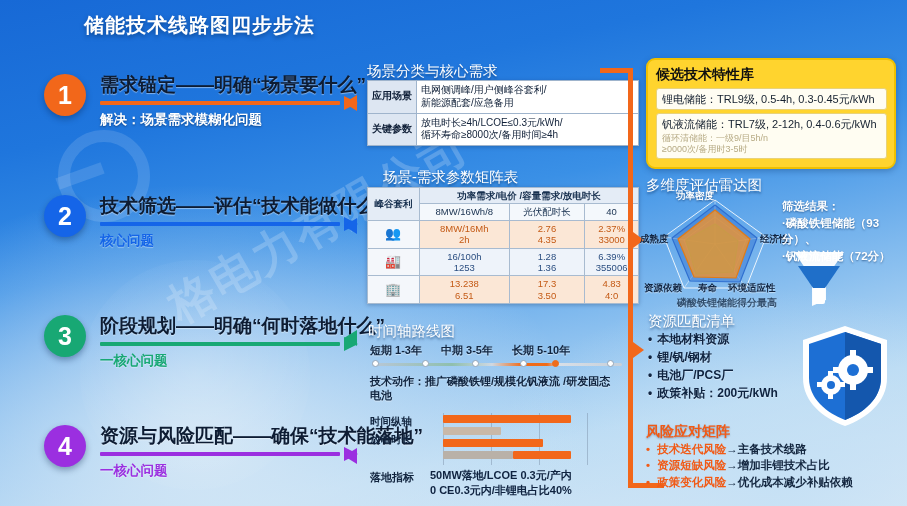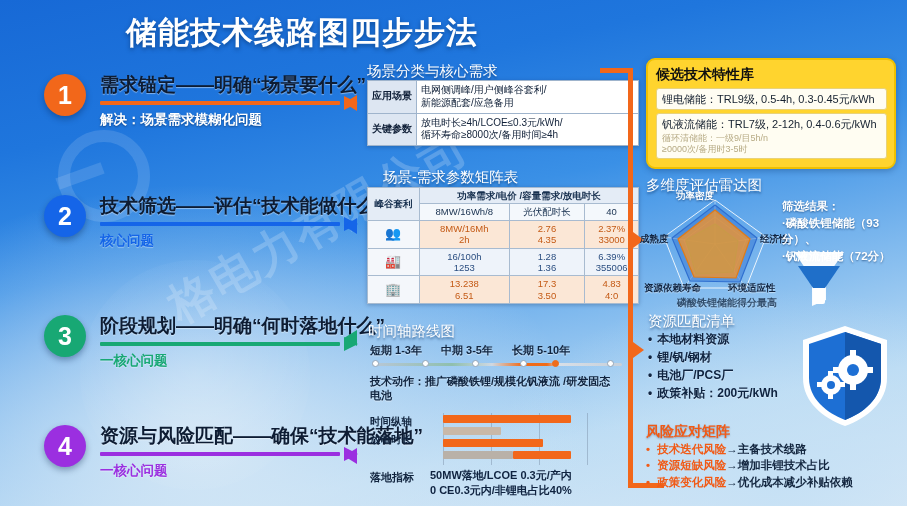--- a/index.html
+++ b/index.html
@@ -29,22 +29,22 @@
     background:rgba(255,255,255,0.13); transform:rotate(-20deg);
   }
   .wm-blob{
     position:absolute; left:80px; top:260px; width:230px;height:230px;border-radius:50%;
     background:radial-gradient(circle,rgba(255,255,255,0.18),rgba(255,255,255,0.03) 70%);
     pointer-events:none;
   }
 
   
   #title {
-    position:absolute; left:84px; top:12px; font-size:31px; font-weight:bold; color:#ffffff;
-    letter-spacing:1px; text-shadow:0 2px 4px rgba(0,40,90,0.55);margin-left:42px;
+    position:absolute; left:84px; top:12px; font-size:20px; font-weight:bold; color:#ffffff;
+    letter-spacing:1px; text-shadow:0 2px 4px rgba(0,40,90,0.55);
   }
 
   
   .step { position:absolute; left:44px; width:320px; }
   .step .circle {
     position:absolute; left:0; top:0; width:42px; height:42px; border-radius:50%;
     color:#fff; font-size:25px; font-weight:bold; text-align:center; line-height:42px;
     box-shadow:0 3px 6px rgba(0,30,70,0.35);
   }
   .step .heading {
@@ -314,21 +314,21 @@
     <line x1="65" y1="52" x2="34" y2="96" stroke="#ffffff" stroke-width="0.7" opacity="0.7"></line>
     <line x1="65" y1="52" x2="14" y2="45" stroke="#ffffff" stroke-width="0.7" opacity="0.7"></line>
     <polygon points="65,13 107,46 90,90 40,89 22,46" fill="#2f6fd0" fill-opacity="0.45" stroke="#2f6fd0" stroke-width="1.2"></polygon>
     <polygon points="65,32 88,49 83,80 46,82 36,48" fill="#2fb5b5" fill-opacity="0.55" stroke="#2fb5b5" stroke-width="1.2"></polygon>
     <polygon points="65,18 100,47 86,86 44,85 28,47" fill="#f0922c" fill-opacity="0.80" stroke="#e07b18" stroke-width="1.2"></polygon>
   </svg>
 
   <div class="rlab white" style="left:676px; top:190px;">功率密度</div>
   <div class="rlab" style="left:760px; top:233px;">经济性</div>
   <div class="rlab" style="left:728px; top:282px;">环境适应性</div>
-  <div class="rlab" style="left:682px; top:282px;text-align:center;">寿命</div>
+  <div class="rlab" style="left:698px; top:282px;text-align:center;">寿命</div>
   <div class="rlab" style="left:640px; top:233px;">成熟度</div>
   <div class="rlab" style="left:644px; top:282px;">资源依赖</div>
   <div id="radar-caption" style="left:642px; top:296px;">磷酸铁锂储能得分最高</div>
 
   <div id="screen-res">
     <div>筛选结果：</div>
     <div>·磷酸铁锂储能（93分）、</div>
     <div>·钒液流储能（72分）</div>
   </div>
 

